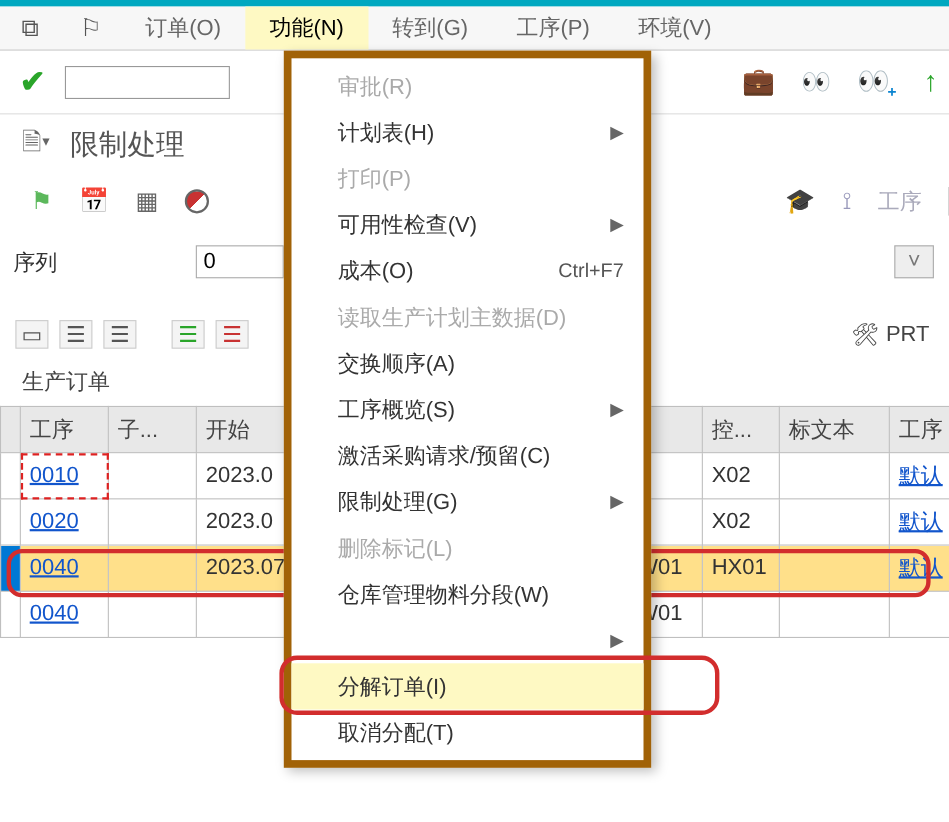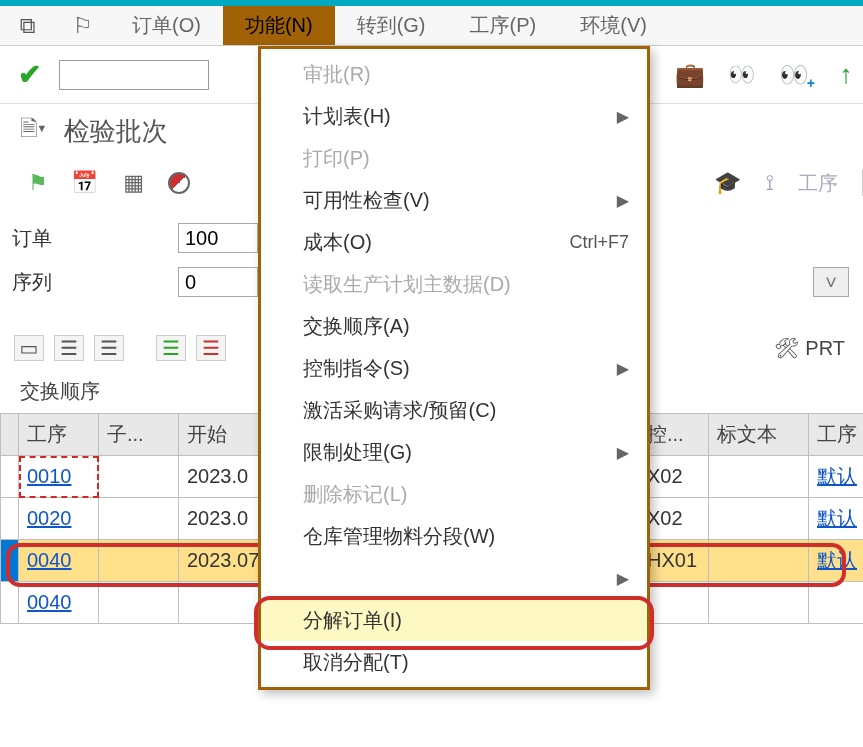--- a/index.html
+++ b/index.html
@@ -38,21 +38,21 @@
   }
   .menubar .menu-item {
     padding: 0 22px;
     height: 100%;
     display: flex;
     align-items: center;
     color: #666;
     cursor: pointer;
   }
   .menubar .menu-item.active {
-    background: #a16207;
+    background: #fef9c3;
     color: #000;
   }
 
   
   .toolbar {
     height: 58px;
     display: flex;
     align-items: center;
     border-bottom: 1px solid #ddd;
     gap: 18px;
@@ -191,23 +191,23 @@
     border: 4px solid #d22d2d;
     border-radius: 14px;
     pointer-events:none;
   }
 
   
   .dropdown {
     position: absolute;
     top: 46px;
     left: 258px;
-    width: 392px;
+    width: 334px;
     background: #fff;
-    border: 3px solid #a16207;
+    border: 7px solid #a16207;
     box-shadow: 4px 4px 10px rgba(0,0,0,.25);
     z-index: 100;
     font-size: 20px;
     padding: 4px 0;
   }
   .dd-item {
     display: flex;
     align-items: center;
     height: 42px;
     padding: 0 18px 0 42px;
@@ -280,41 +280,36 @@
   <input class="search" style="">
   <div class="spacer"></div>
   <span class="tb-icon">💼</span>
   <span class="tb-icon" style="font-size:22px;">👀</span>
   <span class="tb-icon" style="position:relative;">👀<span style="position:absolute;right:-4px;bottom:-2px;color:#0a84d0;font-size:14px;font-weight:bold;">+</span></span>
   <span class="tb-icon" style="color:#2aa52a;font-size:26px;">↑</span>
 </div>
 
 <div class="title-row">
   <span class="doc-icon">🗎▾</span>
-  <span>检验批次</span>
+  <span>限制处理</span>
 </div>
 
 <div class="iconrow">
   <span class="flag">⚑</span>
   <span class="cal">📅</span>
   <span class="grid9">▦</span>
   <span class="pie"></span>
   <div style="flex:1"></div>
   <span class="hat">🎓</span>
   <span style="color:#99b;">⟟</span>
   <span class="right-label">工序</span>
   <span class="vsep"></span>
 </div>
 
 <div class="form">
-  <div class="form-row">
-    <label>订单</label>
-    <input class="val1" value="100" style="">
-    <div style="flex:1"></div>
-  </div>
   <div class="form-row">
     <label>序列</label>
     <input class="val1" value="0" style="">
     <div style="flex:1"></div>
     <span class="dd-arrow">˅</span>
   </div>
 </div>
 
 <div class="tbl-toolbar">
   <span class="mini">▭</span>
@@ -322,21 +317,21 @@
   <span class="mini">☰</span>
   <span style="width:12px;"></span>
   <span class="mini" style="color:#2aa52a;">☰</span>
   <span class="mini" style="color:#c83232;">☰</span>
   <div class="prt">
     <span>🛠</span>
     <span>PRT</span>
   </div>
 </div>
 
-<div class="tbl-title">交换顺序</div>
+<div class="tbl-title">生产订单</div>
 
 <div style="position:relative;">
 <table>
   <colgroup>
     <col class="c-mark">
         <col class="c-op">
         <col class="c-sub">
         <col class="c-date">
         <col class="c-time">
         <col class="c-wc">
@@ -432,21 +427,21 @@
       <span>成本(O)</span>
       <span class="shortcut">Ctrl+F7</span>
     </div>
   <div class="dd-item disabled">
       <span>读取生产计划主数据(D)</span>
     </div>
   <div class="dd-item">
       <span>交换顺序(A)</span>
     </div>
   <div class="dd-item">
-      <span>控制指令(S)</span>
+      <span>工序概览(S)</span>
       <span class="arrow">▶</span>
     </div>
   <div class="dd-item">
       <span>激活采购请求/预留(C)</span>
     </div>
   <div class="dd-item">
       <span>限制处理(G)</span>
       <span class="arrow">▶</span>
     </div>
   <div class="dd-item disabled">

